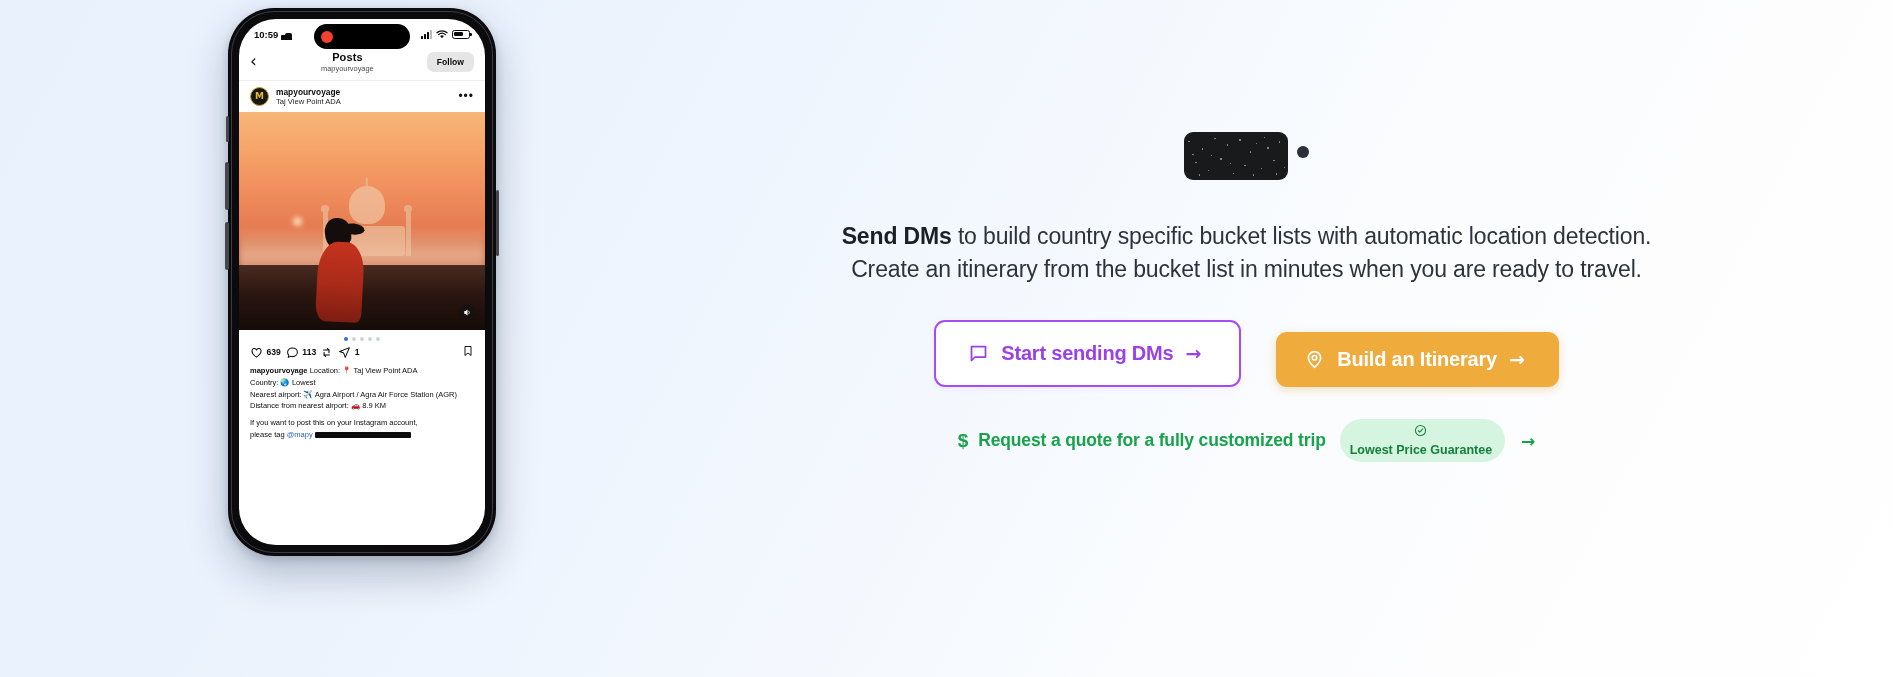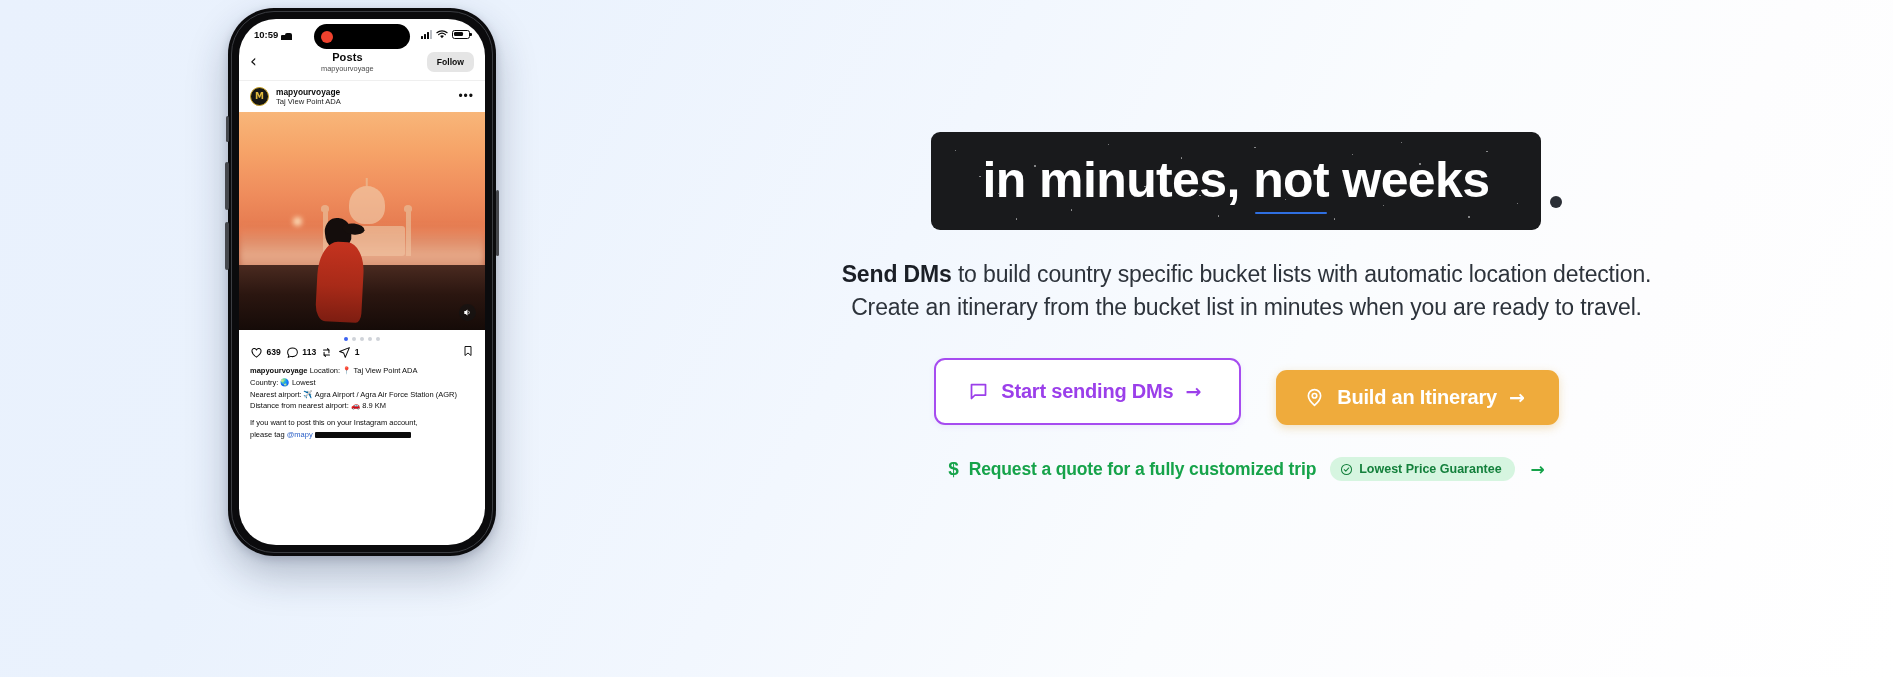--- a/index.html
+++ b/index.html
@@ -275,21 +275,21 @@
   .h2 .underlined::after {
     content:""; position:absolute; left:2px; right:2px; bottom:-6px;
     height:2.4px; background:#2f6fe0; border-radius:2px;
   }
   .h2-dot {
     width:12px; height:12px; border-radius:50%; background:#2b2f36;
     margin-left:9px; align-self:flex-end; margin-bottom:22px;
   }
 
   .sub {
-    margin-top:28px; text-align:center;
+    margin-top:40px; text-align:center;
     font-size:23px; line-height:1.42; color:#2d333b; letter-spacing:-.15px;
   }
   .sub b { font-weight:700; color:#1b1f26; }
 
   .ctas { display:flex; gap:35px; margin-top:35px; }
   .btn {
     display:flex; align-items:center; gap:12px;
     font-size:20px; font-weight:600; letter-spacing:-.2px;
     border-radius:11px; cursor:pointer;
   }
@@ -310,21 +310,21 @@
   .quote-row {
     display:flex; align-items:center; gap:10px; margin-top:32px;
     font-size:17.5px; color:#16a34a; font-weight:700; letter-spacing:-.15px;
     cursor:pointer;
   }
   .quote-dollar { font-size:19px; font-weight:700; color:#16a34a; }
   .badge {
     display:flex; align-items:center; gap:6px;
     background:#d6f5e0; color:#14803c; border-radius:999px;
     padding:5px 13px 5px 10px; font-size:12.5px; font-weight:600;
-    letter-spacing:0; margin-left:4px;
+    letter-spacing:0; margin-left:4px;flex-direction:column;
   }
   .badge svg { width:13px; height:13px; flex:none; }
   .quote-arr { font-size:17px; color:#16a34a; margin-left:6px; font-family:"DejaVu Sans", sans-serif; }
 </style>
 </head>
 <body>
 
 <div class="hero">
 
   <div class="phone-wrap">
@@ -501,23 +501,20 @@
           <i style="left:91%;top:19%"></i>
             <i style="left:96%;top:72%"></i>
             <i style="left:8%;top:45%"></i>
           <i style="left:44%;top:64%"></i>
             <i style="left:66%;top:88%"></i>
             <i style="left:14%;top:88%"></i>
           <i style="left:77%;top:10%"></i>
             <i style="left:88%;top:86%"></i>
             <i style="left:26%;top:48%"></i>
         </div>
-        <div class="h2">
-          <span>in minutes, </span><span class="underlined">not</span><span> weeks</span>
-        </div>
       </div>
       <span class="h2-dot"></span>
     </div>
 
     <div class="sub">
       <div>
         <b>Send DMs</b><span> to build country specific bucket lists with automatic location detection.</span>
       </div>
       <div>Create an itinerary from the bucket list in minutes when you are ready to travel.</div>
     </div>

